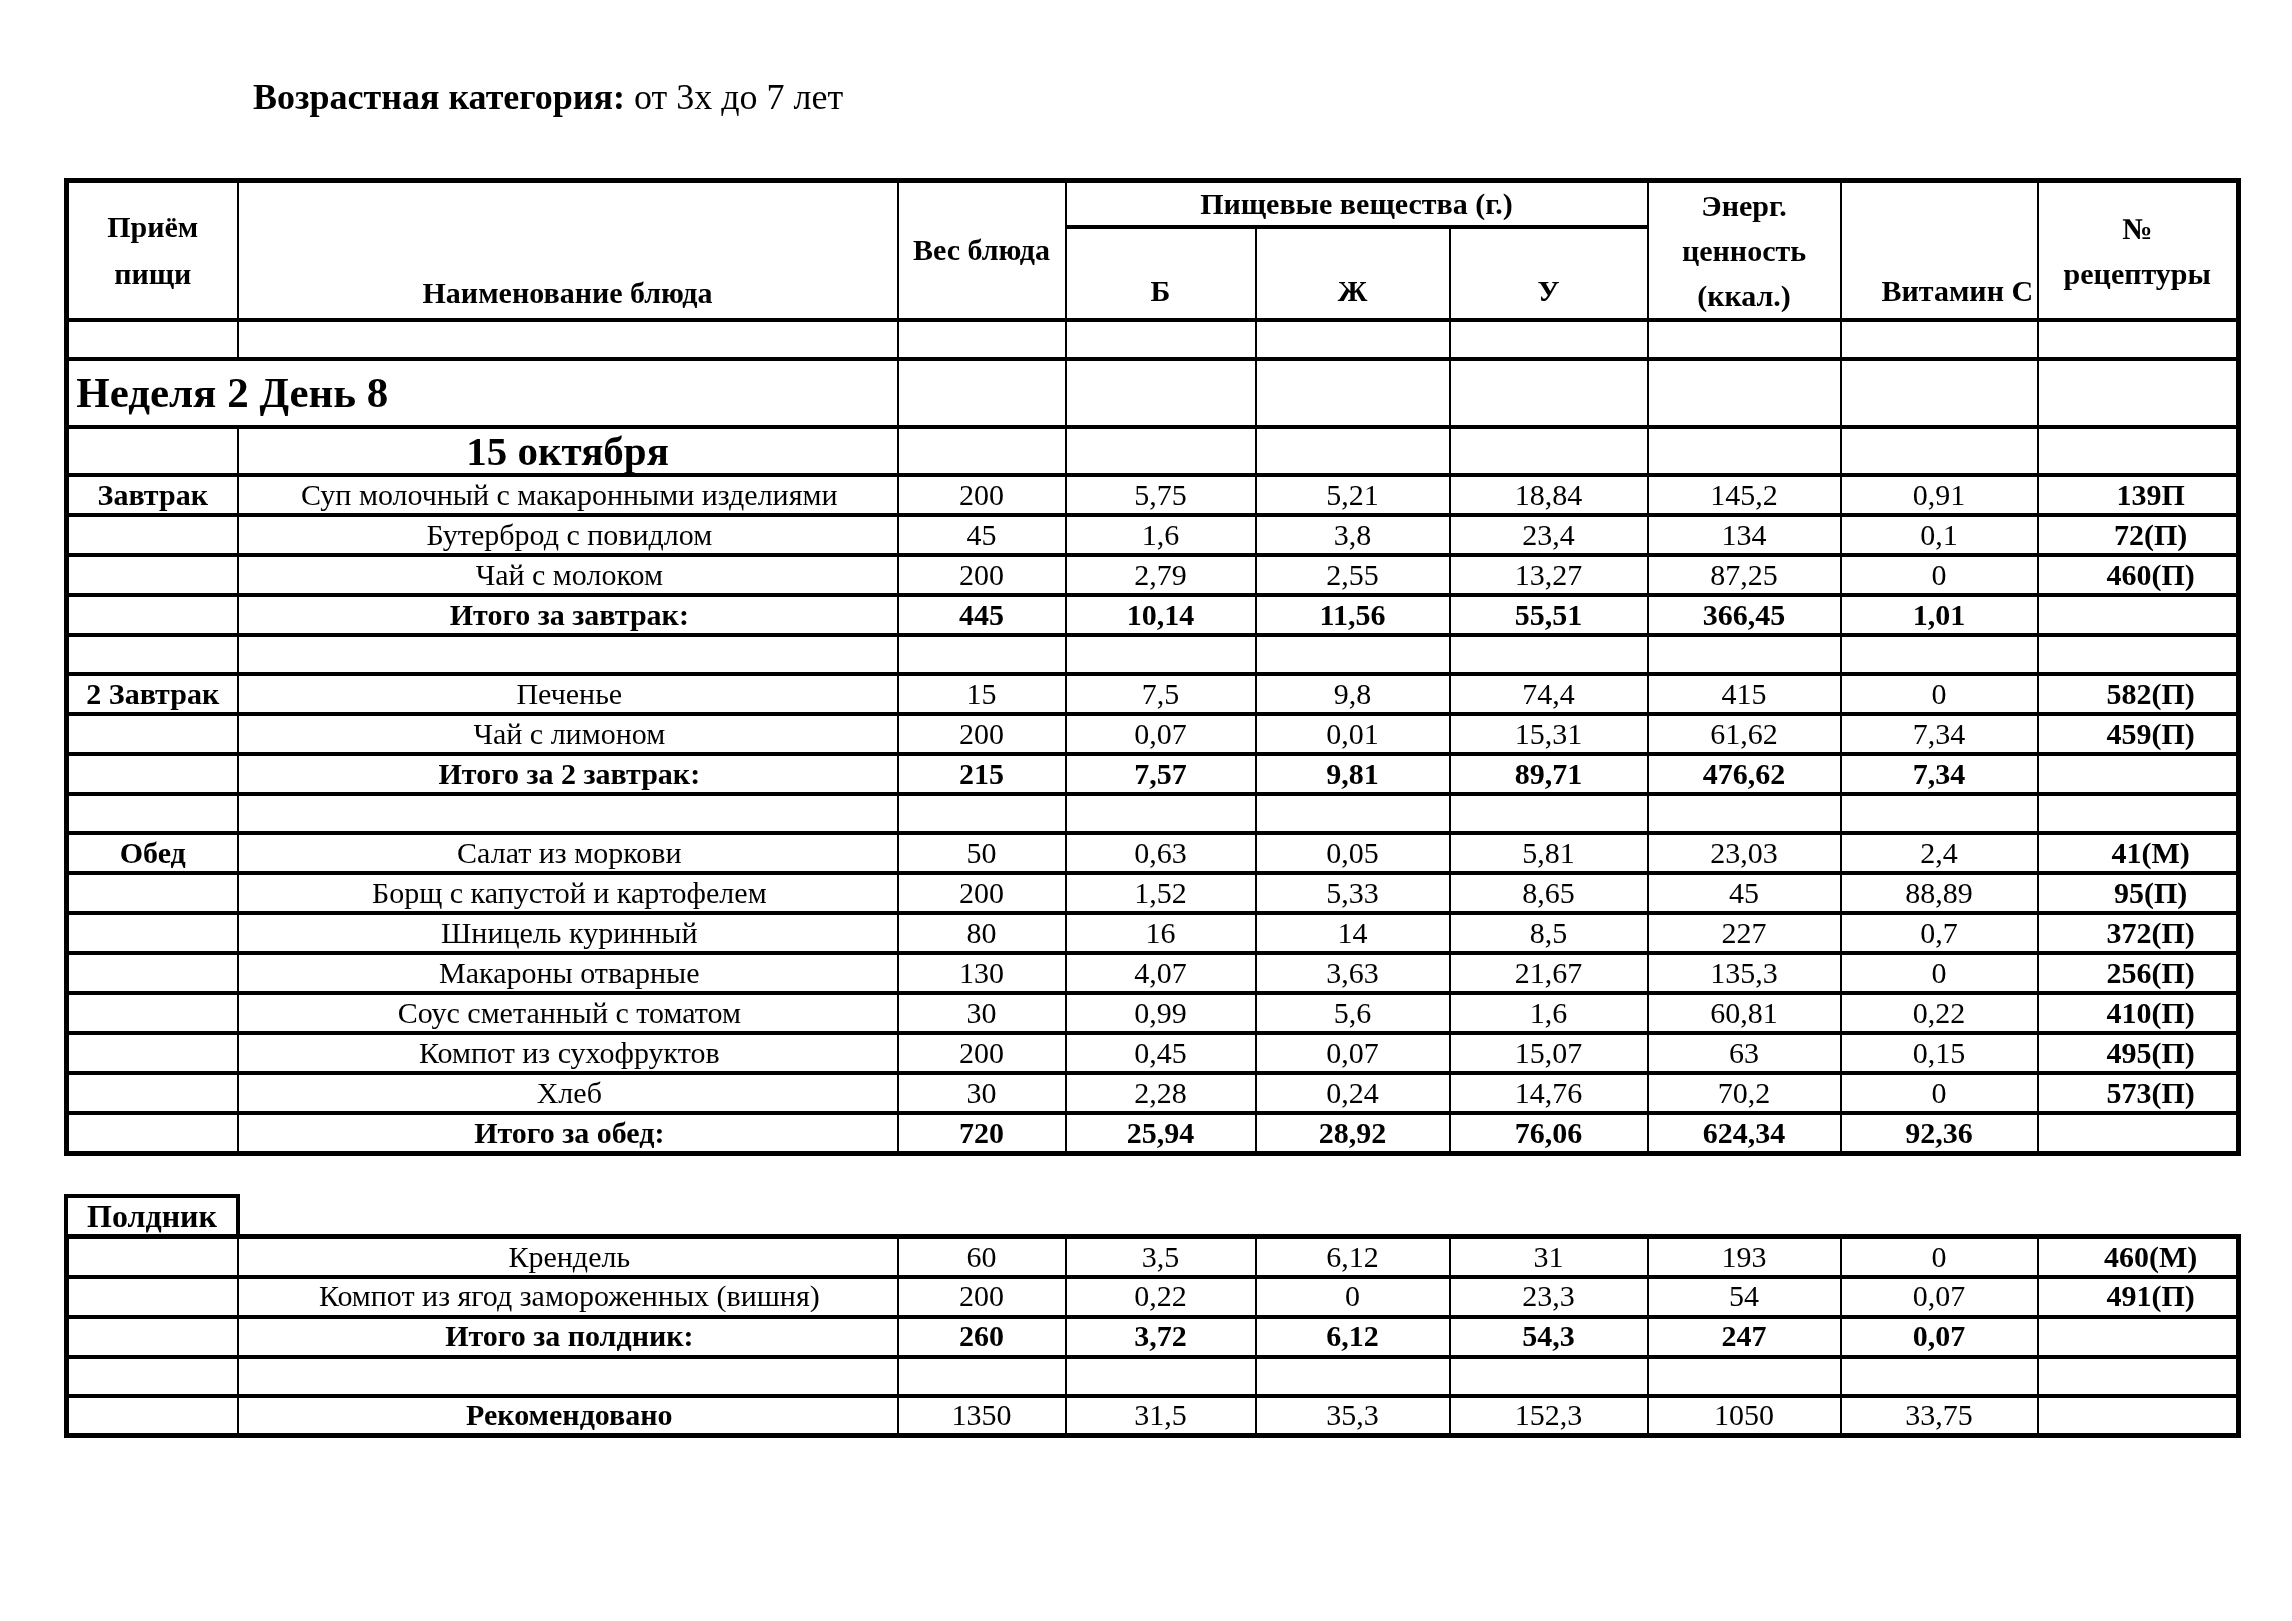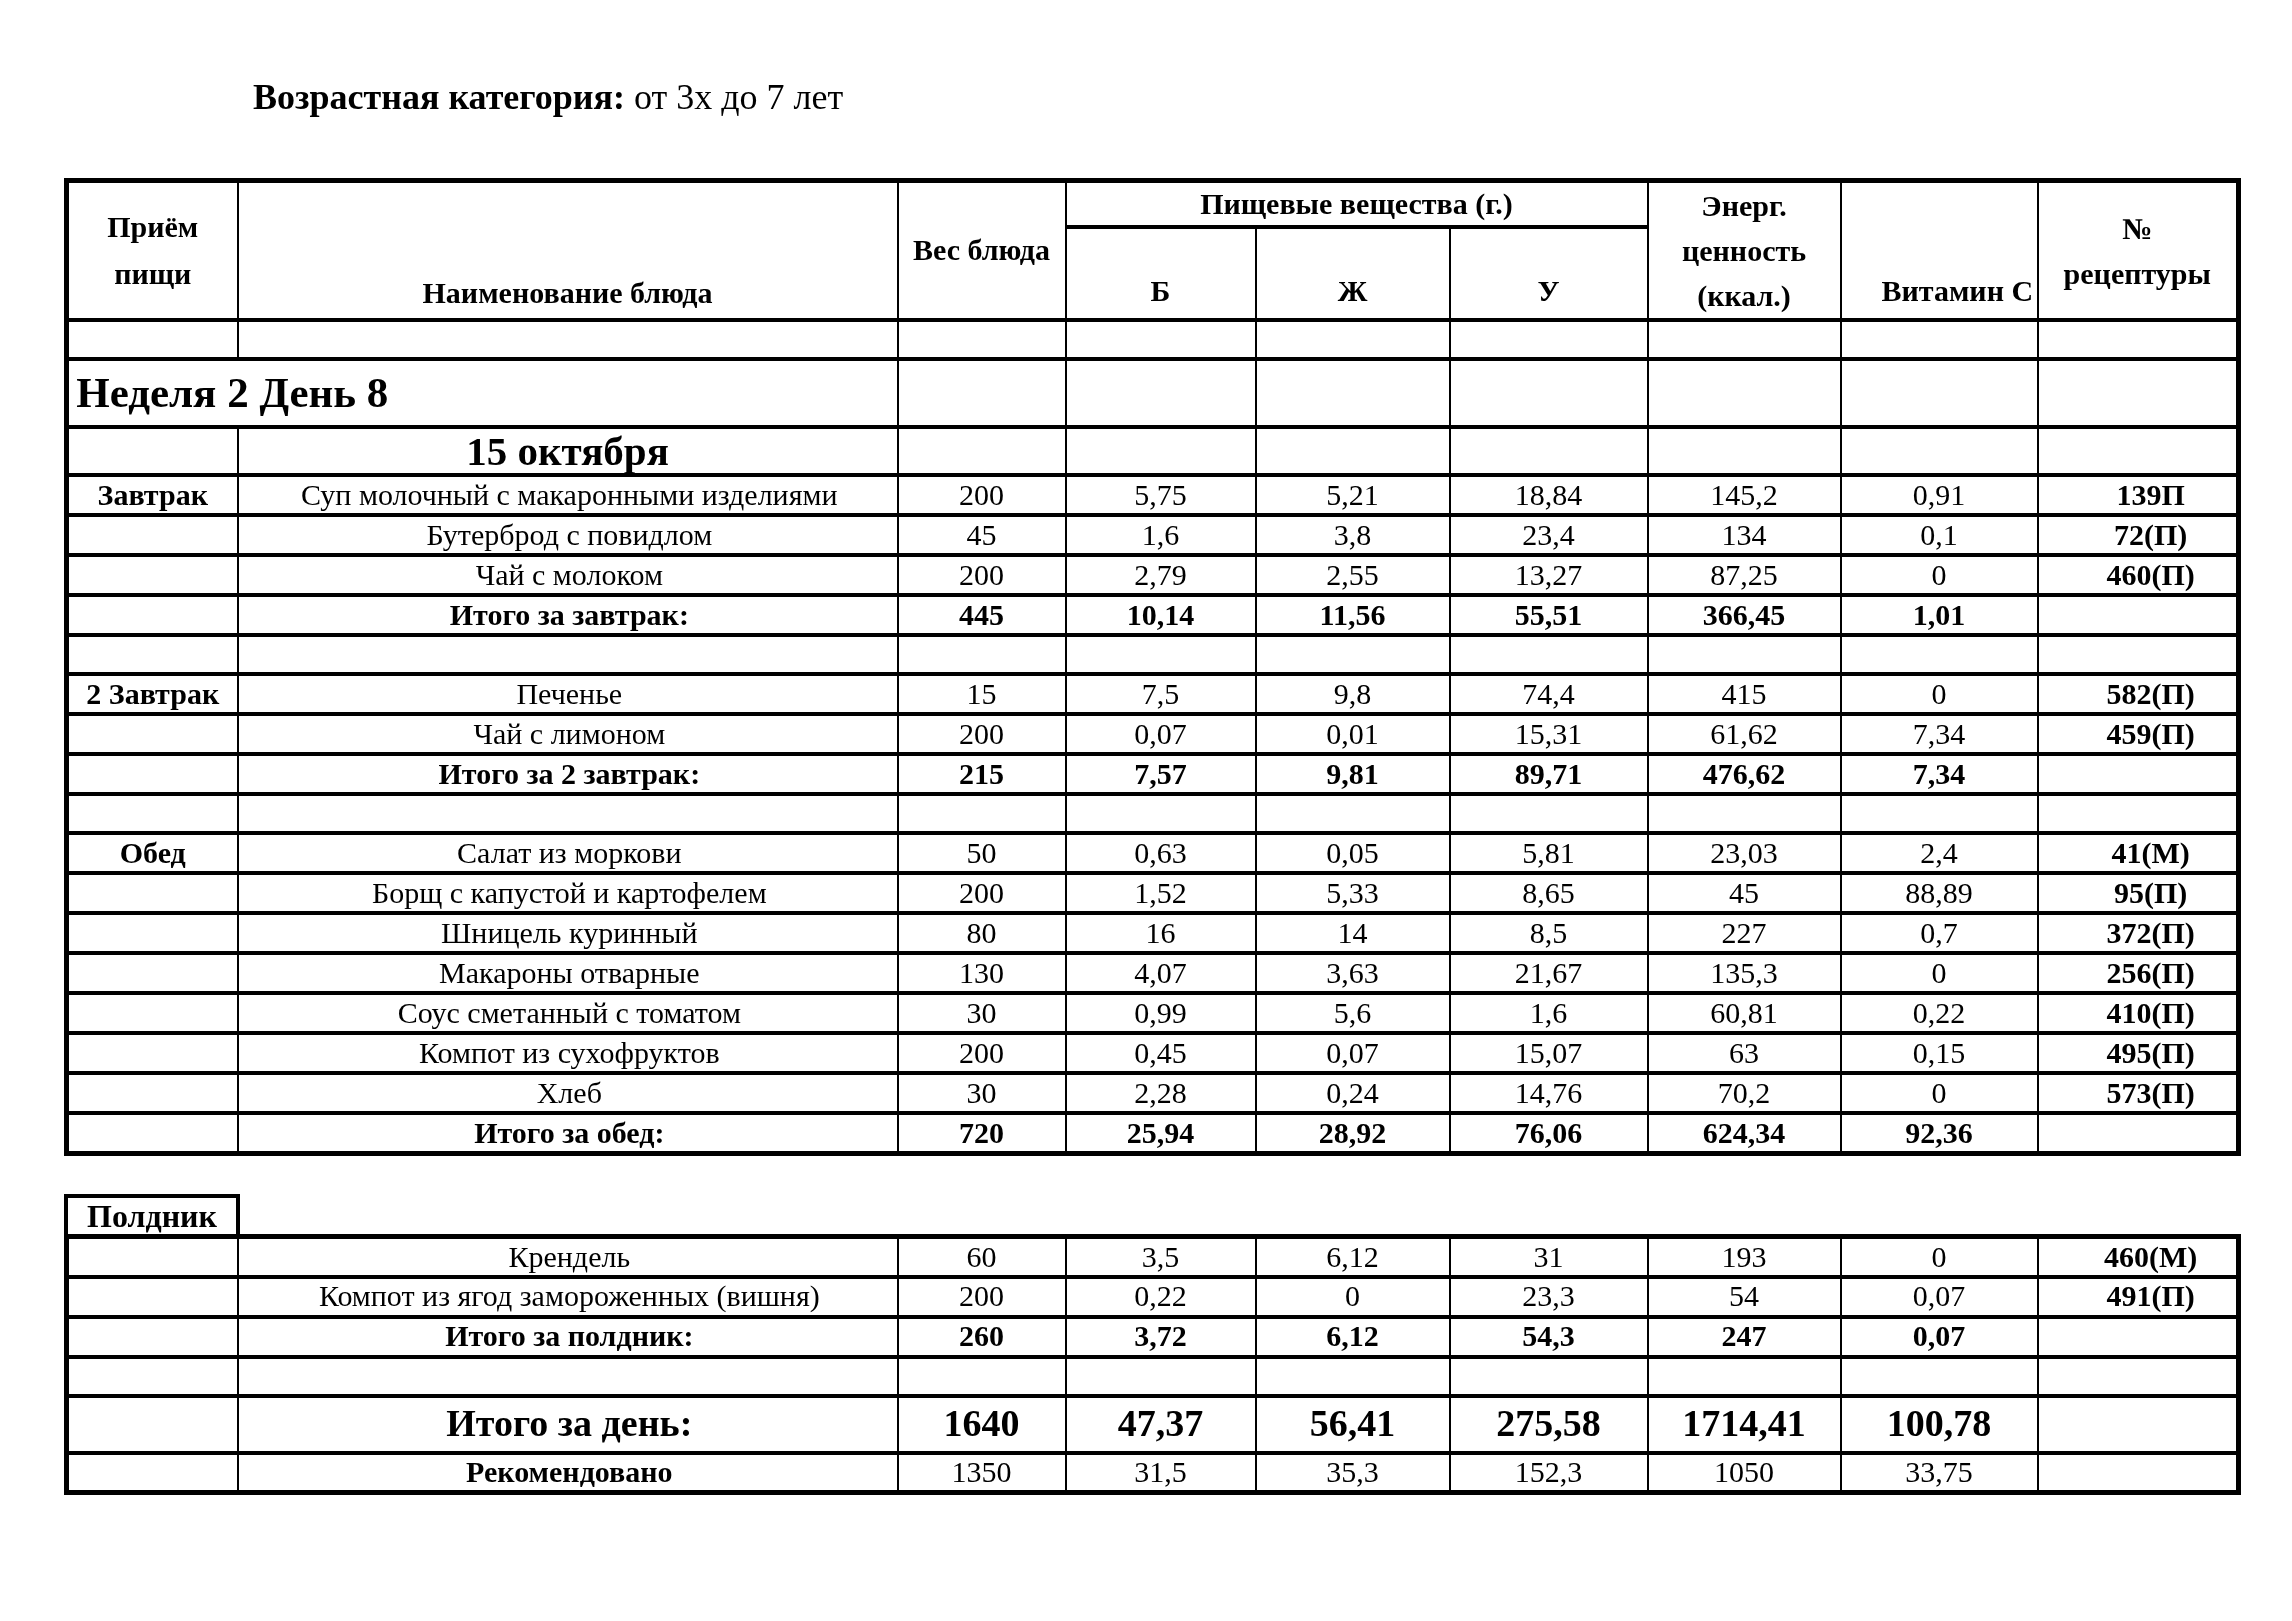--- a/index.html
+++ b/index.html
@@ -377,31 +377,20 @@
         <td class="c-meal"></td>
         <td class="c-name"></td>
         <td class="c-weight"></td>
         <td class="c-protein"></td>
         <td class="c-fat"></td>
         <td class="c-carbs"></td>
         <td class="c-kcal"></td>
         <td class="c-vitc"></td>
         <td class="c-recipe"></td>
       </tr>
-      <tr class="r-grand">
-        <td class="c-meal"></td>
-        <td class="c-name">Итого за день:</td>
-        <td class="c-weight">1640</td>
-        <td class="c-protein">47,37</td>
-        <td class="c-fat">56,41</td>
-        <td class="c-carbs">275,58</td>
-        <td class="c-kcal">1714,41</td>
-        <td class="c-vitc">100,78</td>
-        <td class="c-recipe"></td>
-      </tr>
       <tr class="r-rec">
         <td class="c-meal"></td>
         <td class="c-name">Рекомендовано</td>
         <td class="c-weight">1350</td>
         <td class="c-protein">31,5</td>
         <td class="c-fat">35,3</td>
         <td class="c-carbs">152,3</td>
         <td class="c-kcal">1050</td>
         <td class="c-vitc">33,75</td>
         <td class="c-recipe"></td>

